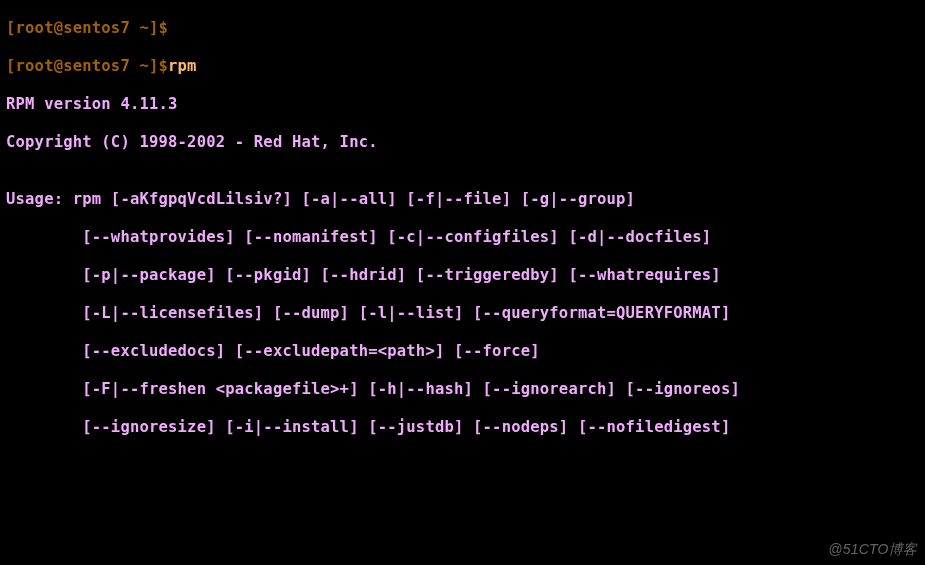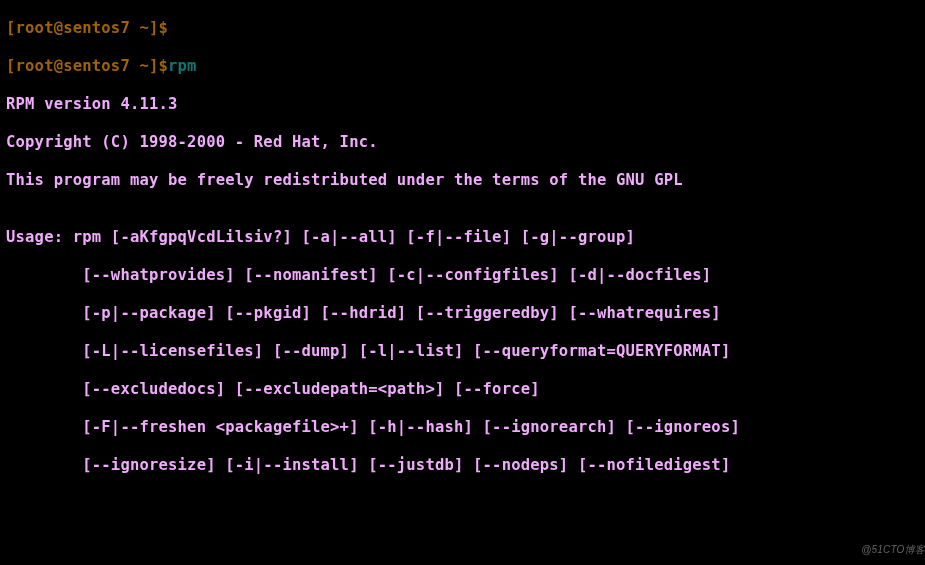--- a/index.html
+++ b/index.html
@@ -14,42 +14,41 @@
     line-height: 19px;
     letter-spacing: 0.2px;
     position: relative;
   }
   .term {
     padding: 0 6px;
     color: #fff;
     white-space: pre;
   }
   .pm { color: #a16207; font-weight: bold; }  
-  .cmd { color: #0f766e; font-weight: bold; text-align: right; }
+  .cmd { color: #fdba74; font-weight: bold; text-align: right; }
   .out { color: #f0abfc; font-weight: bold; }
   .watermark {
     position: absolute;
-    right: 0;
+    right: 8px;
     bottom: 6px;
     color: rgba(180,180,180,0.55);
-    font-size: 10px;
+    font-size: 14px;
     font-family: sans-serif;
     font-style: italic;
   }
   .line { display: block; }
 </style>
 </head>
 <body>
 
 <div class="term">
 <span class="line"><span class="pm">[root@sentos7 ~]$</span><span class="cmd"></span></span>
 <span class="line"><span class="pm">[root@sentos7 ~]$</span><span class="cmd">rpm</span></span>
 <span class="line out">RPM version 4.11.3</span>
-<span class="line out">Copyright (C) 1998-2000 - Red Hat, Inc.</span>
-<span class="line out">This program may be freely redistributed under the terms of the GNU GPL</span>
+<span class="line out">Copyright (C) 1998-2002 - Red Hat, Inc.</span>
 <span class="line out"></span>
 <span class="line out">Usage: rpm [-aKfgpqVcdLilsiv?] [-a|--all] [-f|--file] [-g|--group]</span>
 <span class="line out">        [--whatprovides] [--nomanifest] [-c|--configfiles] [-d|--docfiles]</span>
 <span class="line out">        [-p|--package] [--pkgid] [--hdrid] [--triggeredby] [--whatrequires]</span>
 <span class="line out">        [-L|--licensefiles] [--dump] [-l|--list] [--queryformat=QUERYFORMAT]</span>
 <span class="line out">        [--excludedocs] [--excludepath=&lt;path&gt;] [--force]</span>
 <span class="line out">        [-F|--freshen &lt;packagefile&gt;+] [-h|--hash] [--ignorearch] [--ignoreos]</span>
 <span class="line out">        [--ignoresize] [-i|--install] [--justdb] [--nodeps] [--nofiledigest]</span>
 
 

